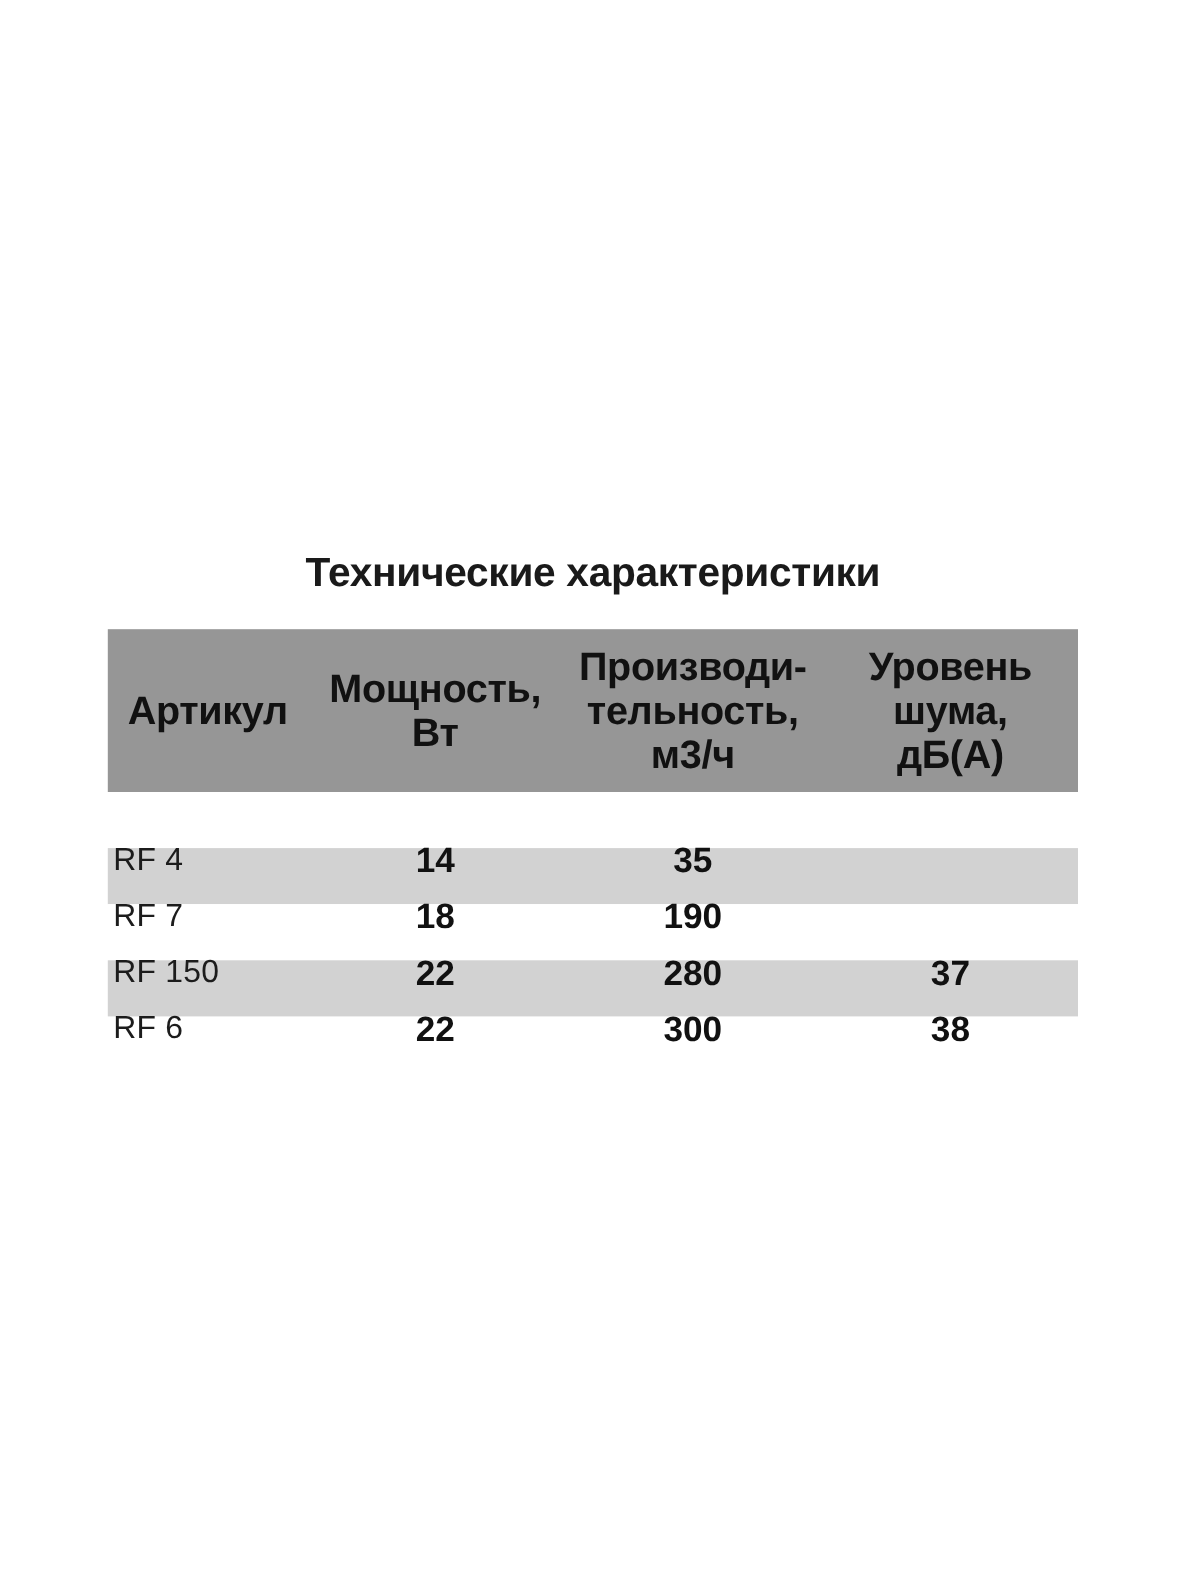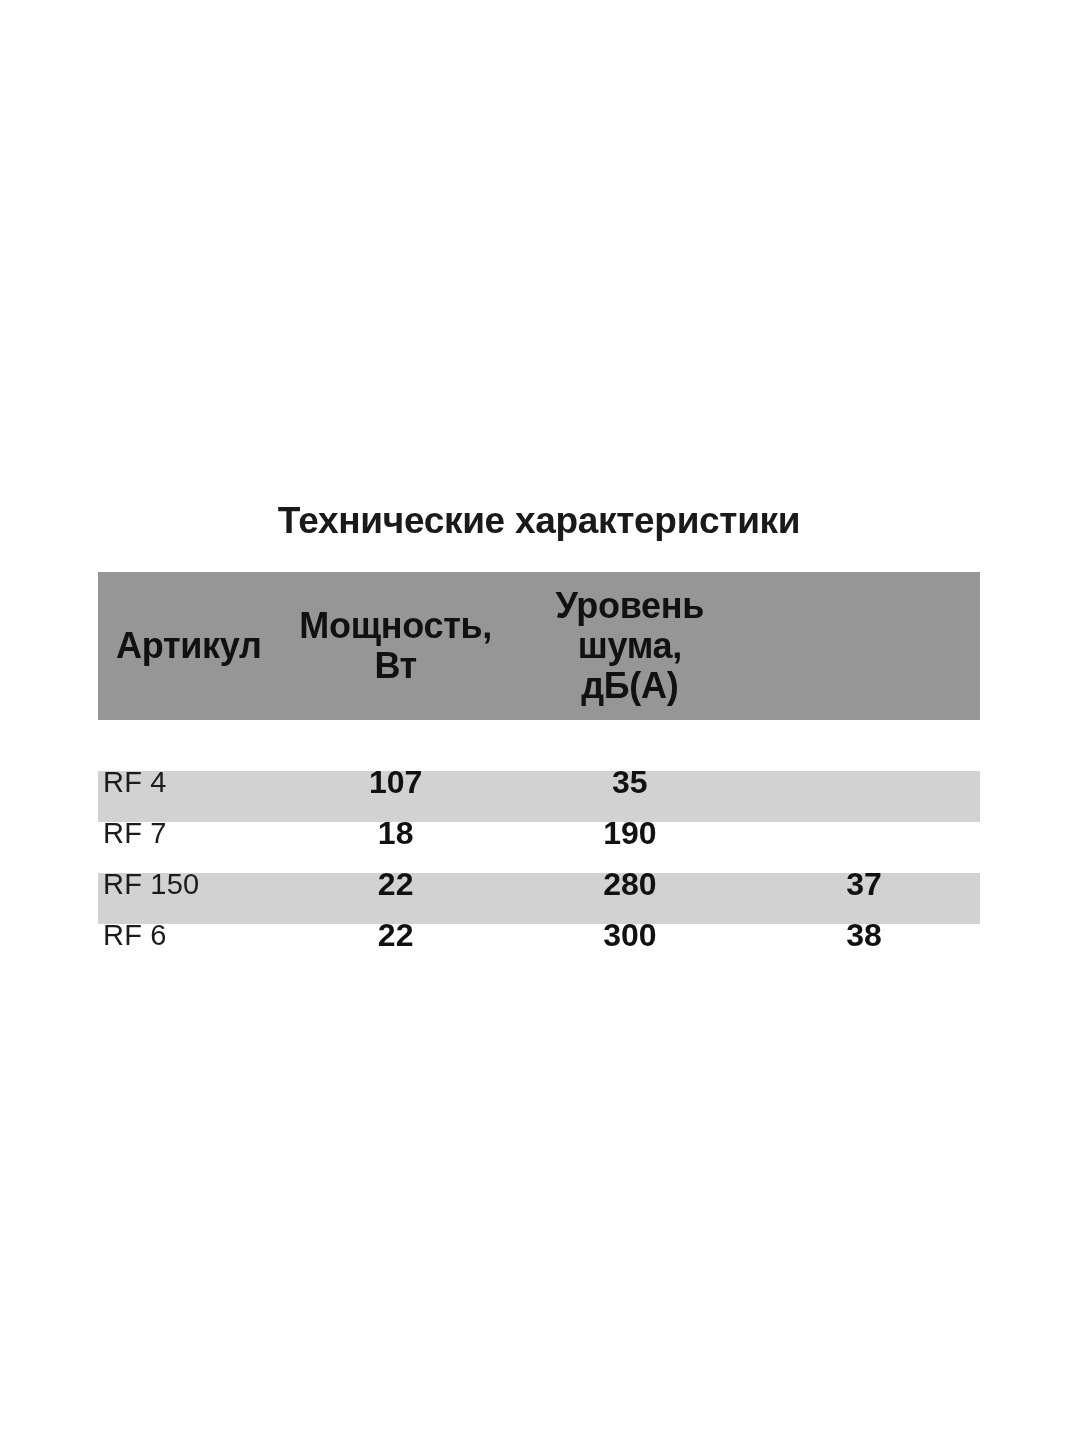--- a/index.html
+++ b/index.html
@@ -87,28 +87,31 @@
 <div class="page">
 
   <h1 class="title">Технические характеристики</h1>
 
   <div class="spec-table">
 
     <div class="thead">
       <div class="th">Артикул</div>
       <div class="th">Мощность,
 Вт</div>
+      <div class="th">Производи-
+тельность,
+м3/ч</div>
       <div class="th">Уровень
 шума,
 дБ(А)</div>
     </div>
 
     <div class="tr">
       <div class="td article">RF 4</div>
-      <div class="td">107</div>
+      <div class="td">14</div>
       <div class="td">35</div>
     </div>
 
     <div class="tr alt">
       <div class="td article">RF 7</div>
       <div class="td">18</div>
       <div class="td">190</div>
     </div>
 
     <div class="tr">

